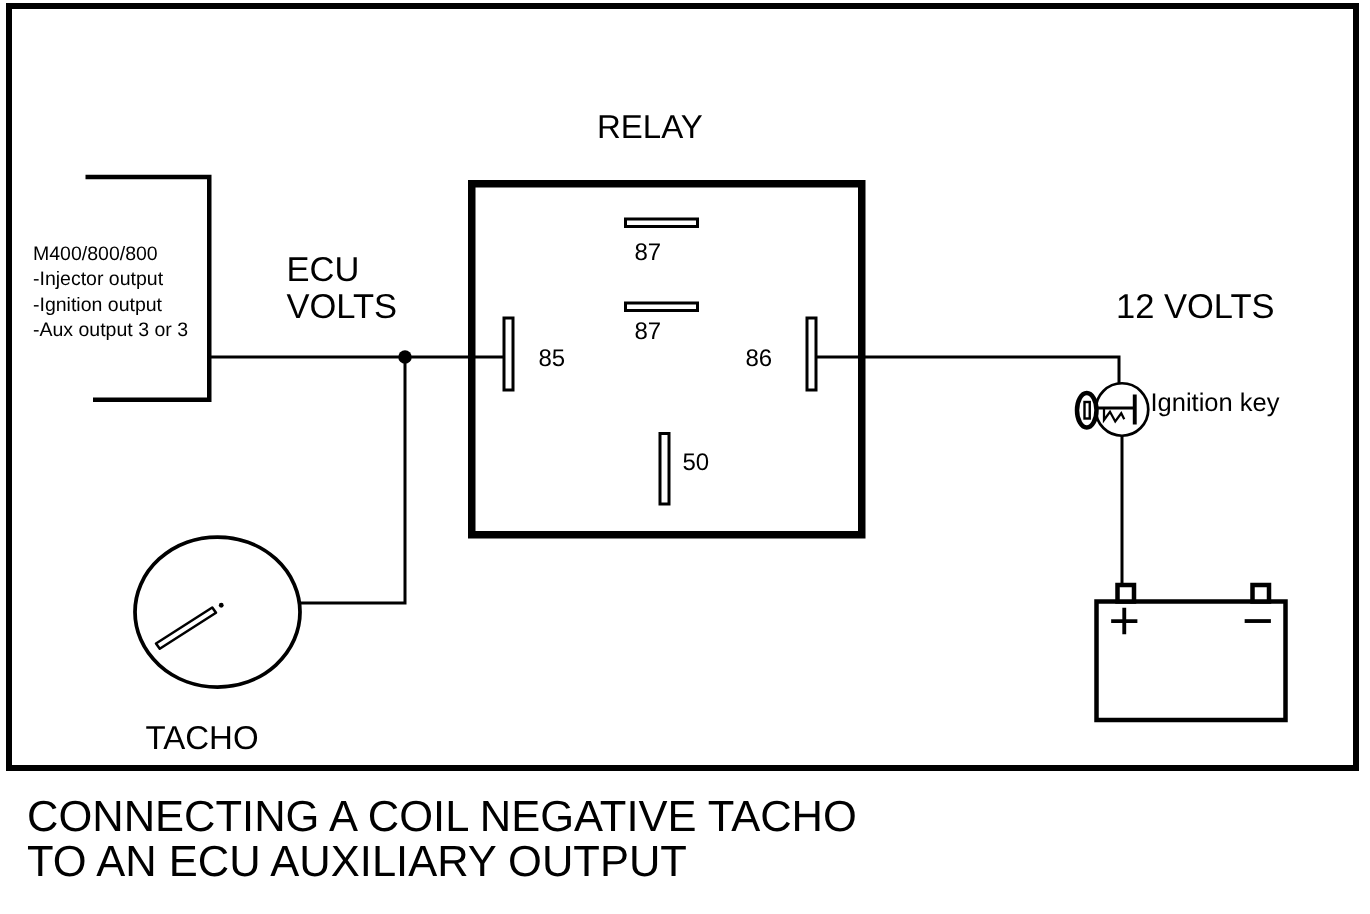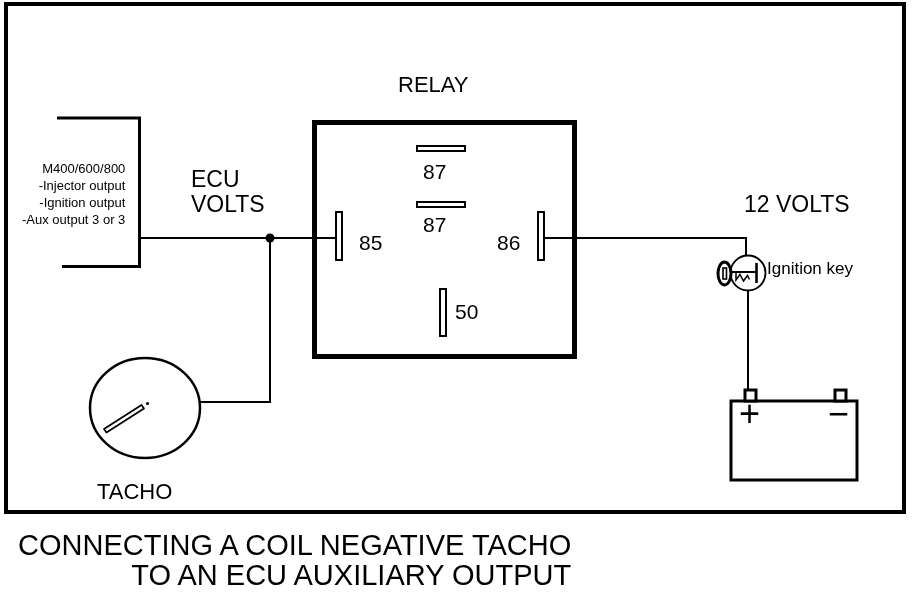--- a/index.html
+++ b/index.html
@@ -11,25 +11,24 @@
     font-family: "Liberation Sans", sans-serif;
     color: #000000;
     overflow: hidden;
   }
   .canvas svg { position: absolute; left: 0; top: 0; }
   .lbl {
     position: absolute;
     line-height: 1;
     white-space: nowrap;
     color: #000000;
-    text-align: right;
   }
   .f22 { font-size: 22px; }
   .f23 { font-size: 23px; margin-left: 46px; }
-  .f21 { font-size: 21px; }
+  .f21 { font-size: 16px; }
   .f17b { font-size: 17px; font-weight: normal; }
   .f13 { font-size: 13px; line-height: 17px; }
   .f36 { font-size: 36px; }
   .caption { font-size: 29px; line-height: 30px; }
 </style>
 </head>
 <body>
 
 <div class="canvas">
 
@@ -73,21 +72,21 @@
     </g>
 
     <g>
       <ellipse cx="145" cy="408" rx="55" ry="50" fill="#fff" stroke="#000" stroke-width="2.5"></ellipse>
       <polygon points="104,429 141.5,405 144,408.5 106.5,432.5" fill="#fff" stroke="#000" stroke-width="1.7" stroke-linejoin="round"></polygon>
       <circle cx="147.5" cy="403.5" r="1.6" fill="#000"></circle>
     </g>
   </svg>
 
   <div class="lbl f13" style="left:22px; top:160px;">
-    <div>M400/600/800</div>
+    <div>M400/800/800</div>
     <div>-Injector output</div>
     <div>-Ignition output</div>
     <div>-Aux output 3 or 3</div>
   </div>
 
   <div class="lbl f23" style="left:145px; top:168px;">ECU</div>
   <div class="lbl f23" style="left:145px; top:193px;">VOLTS</div>
 
   <div class="lbl f22" style="left:398px; top:74px;">RELAY</div>
   <div class="lbl f21" style="left:423px; top:161px;">87</div>

